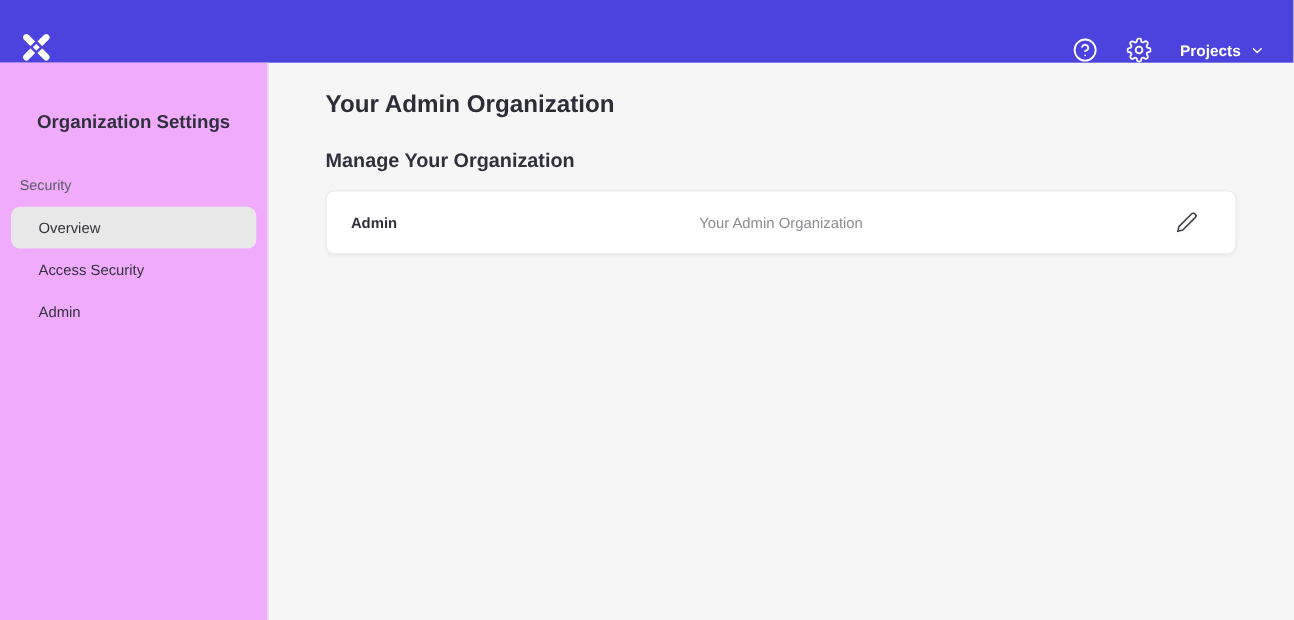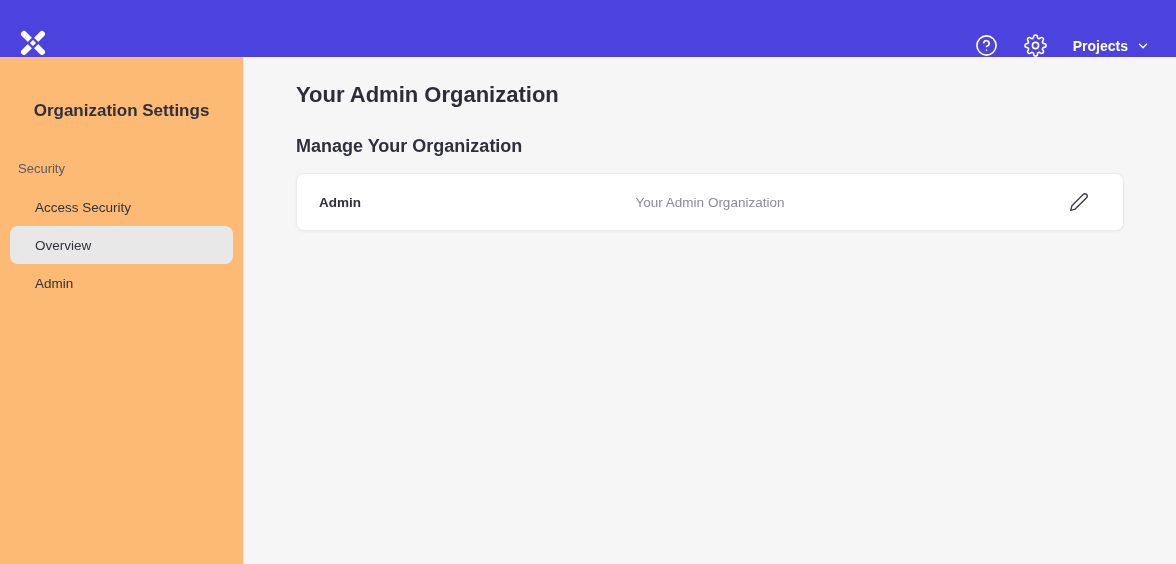--- a/index.html
+++ b/index.html
@@ -41,21 +41,21 @@
     font-family: "Liberation Sans", sans-serif;
     font-size: 14px; font-weight: bold;
   }
 
   
   .layout { display: flex; height: 507px; }
 
   
   .sidebar {
     width: 244px;
-    background: #fdba74;
+    background: #f0abfc;
     border-right: 1px solid #e4e4e6;
     padding-top: 44px;
     flex-shrink: 0;
   }
   .sidebar-title {
     text-align: center;
     font-size: 17px;
     font-weight: bold;
     color: #30303c;
     line-height: 20px;
@@ -171,25 +171,25 @@
   </div>
 </header>
 
 <div class="layout">
 
   <aside class="sidebar">
     <div class="sidebar-title">Organization Settings</div>
     <div class="sidebar-section-label">Security</div>
 
     <nav>
+      <div class="nav-item selected">
+        <span>Overview</span>
+      </div>
       <div class="nav-item">
         <span>Access Security</span>
-      </div>
-      <div class="nav-item selected">
-        <span>Overview</span>
       </div>
       <div class="nav-item">
         <span>Admin</span>
       </div>
     </nav>
   </aside>
 
   <main class="main">
     <h1 class="page-title">Your Admin Organization</h1>
     <h2 class="section-title">Manage Your Organization</h2>

